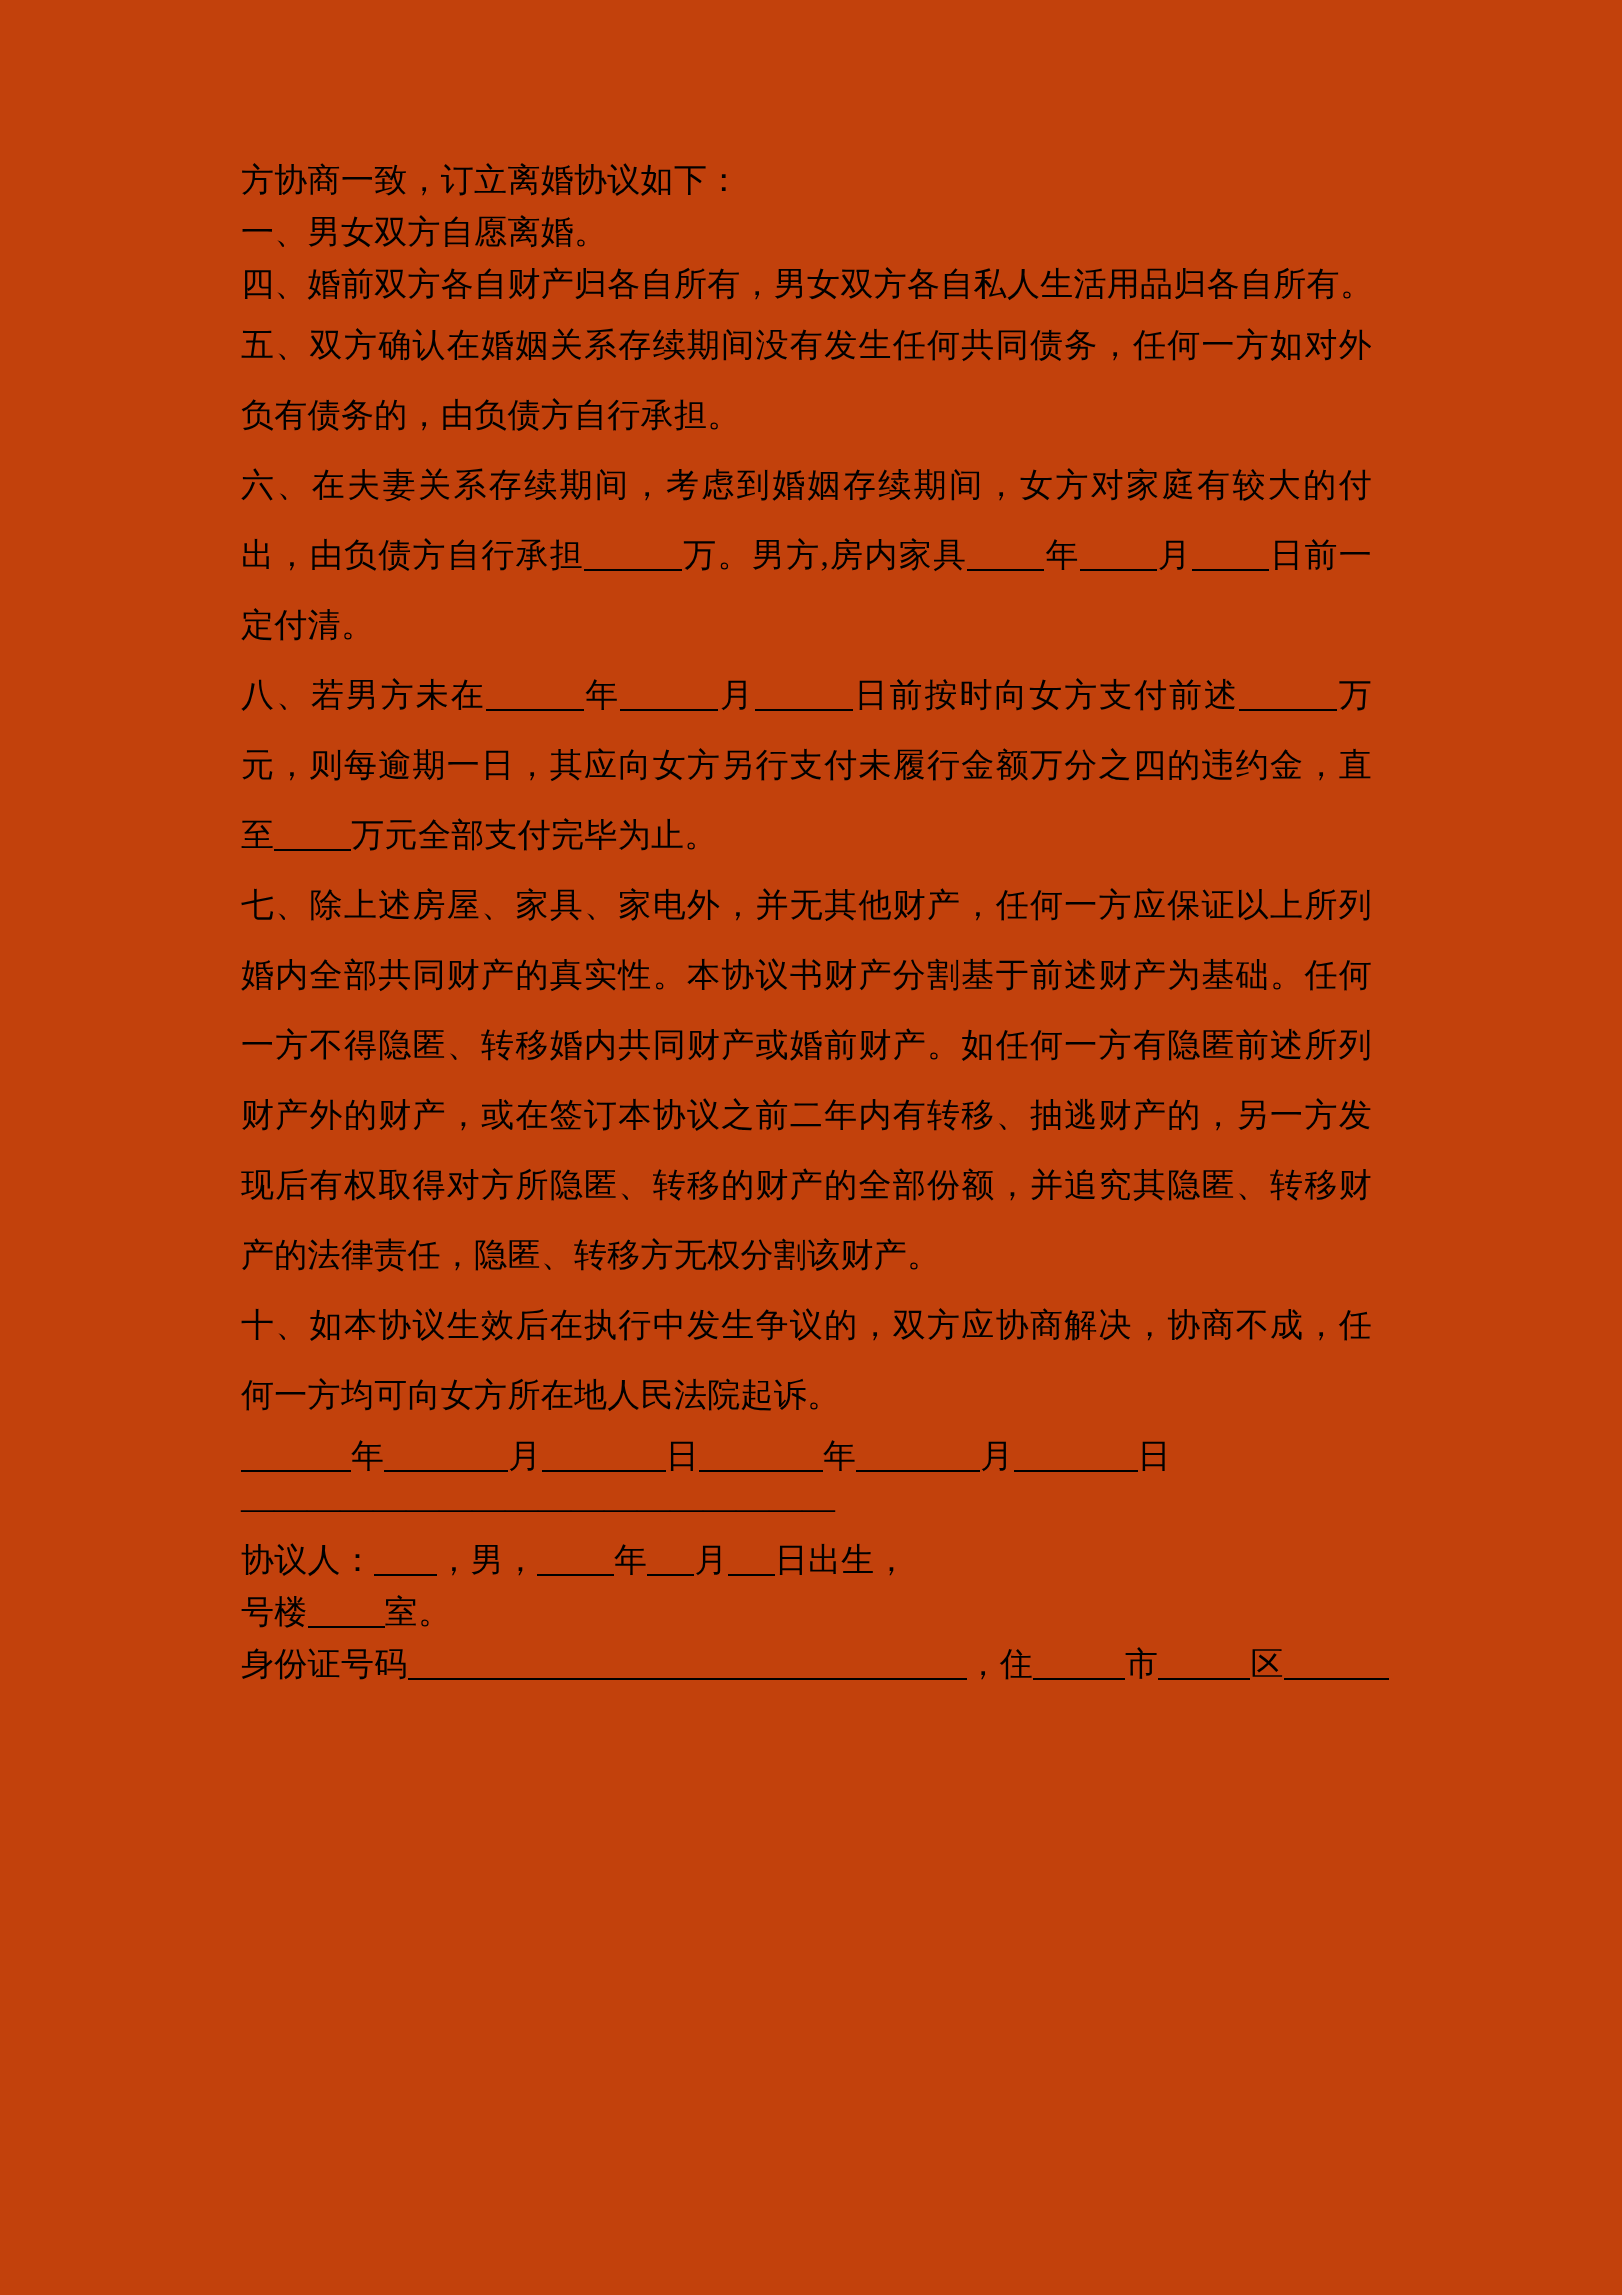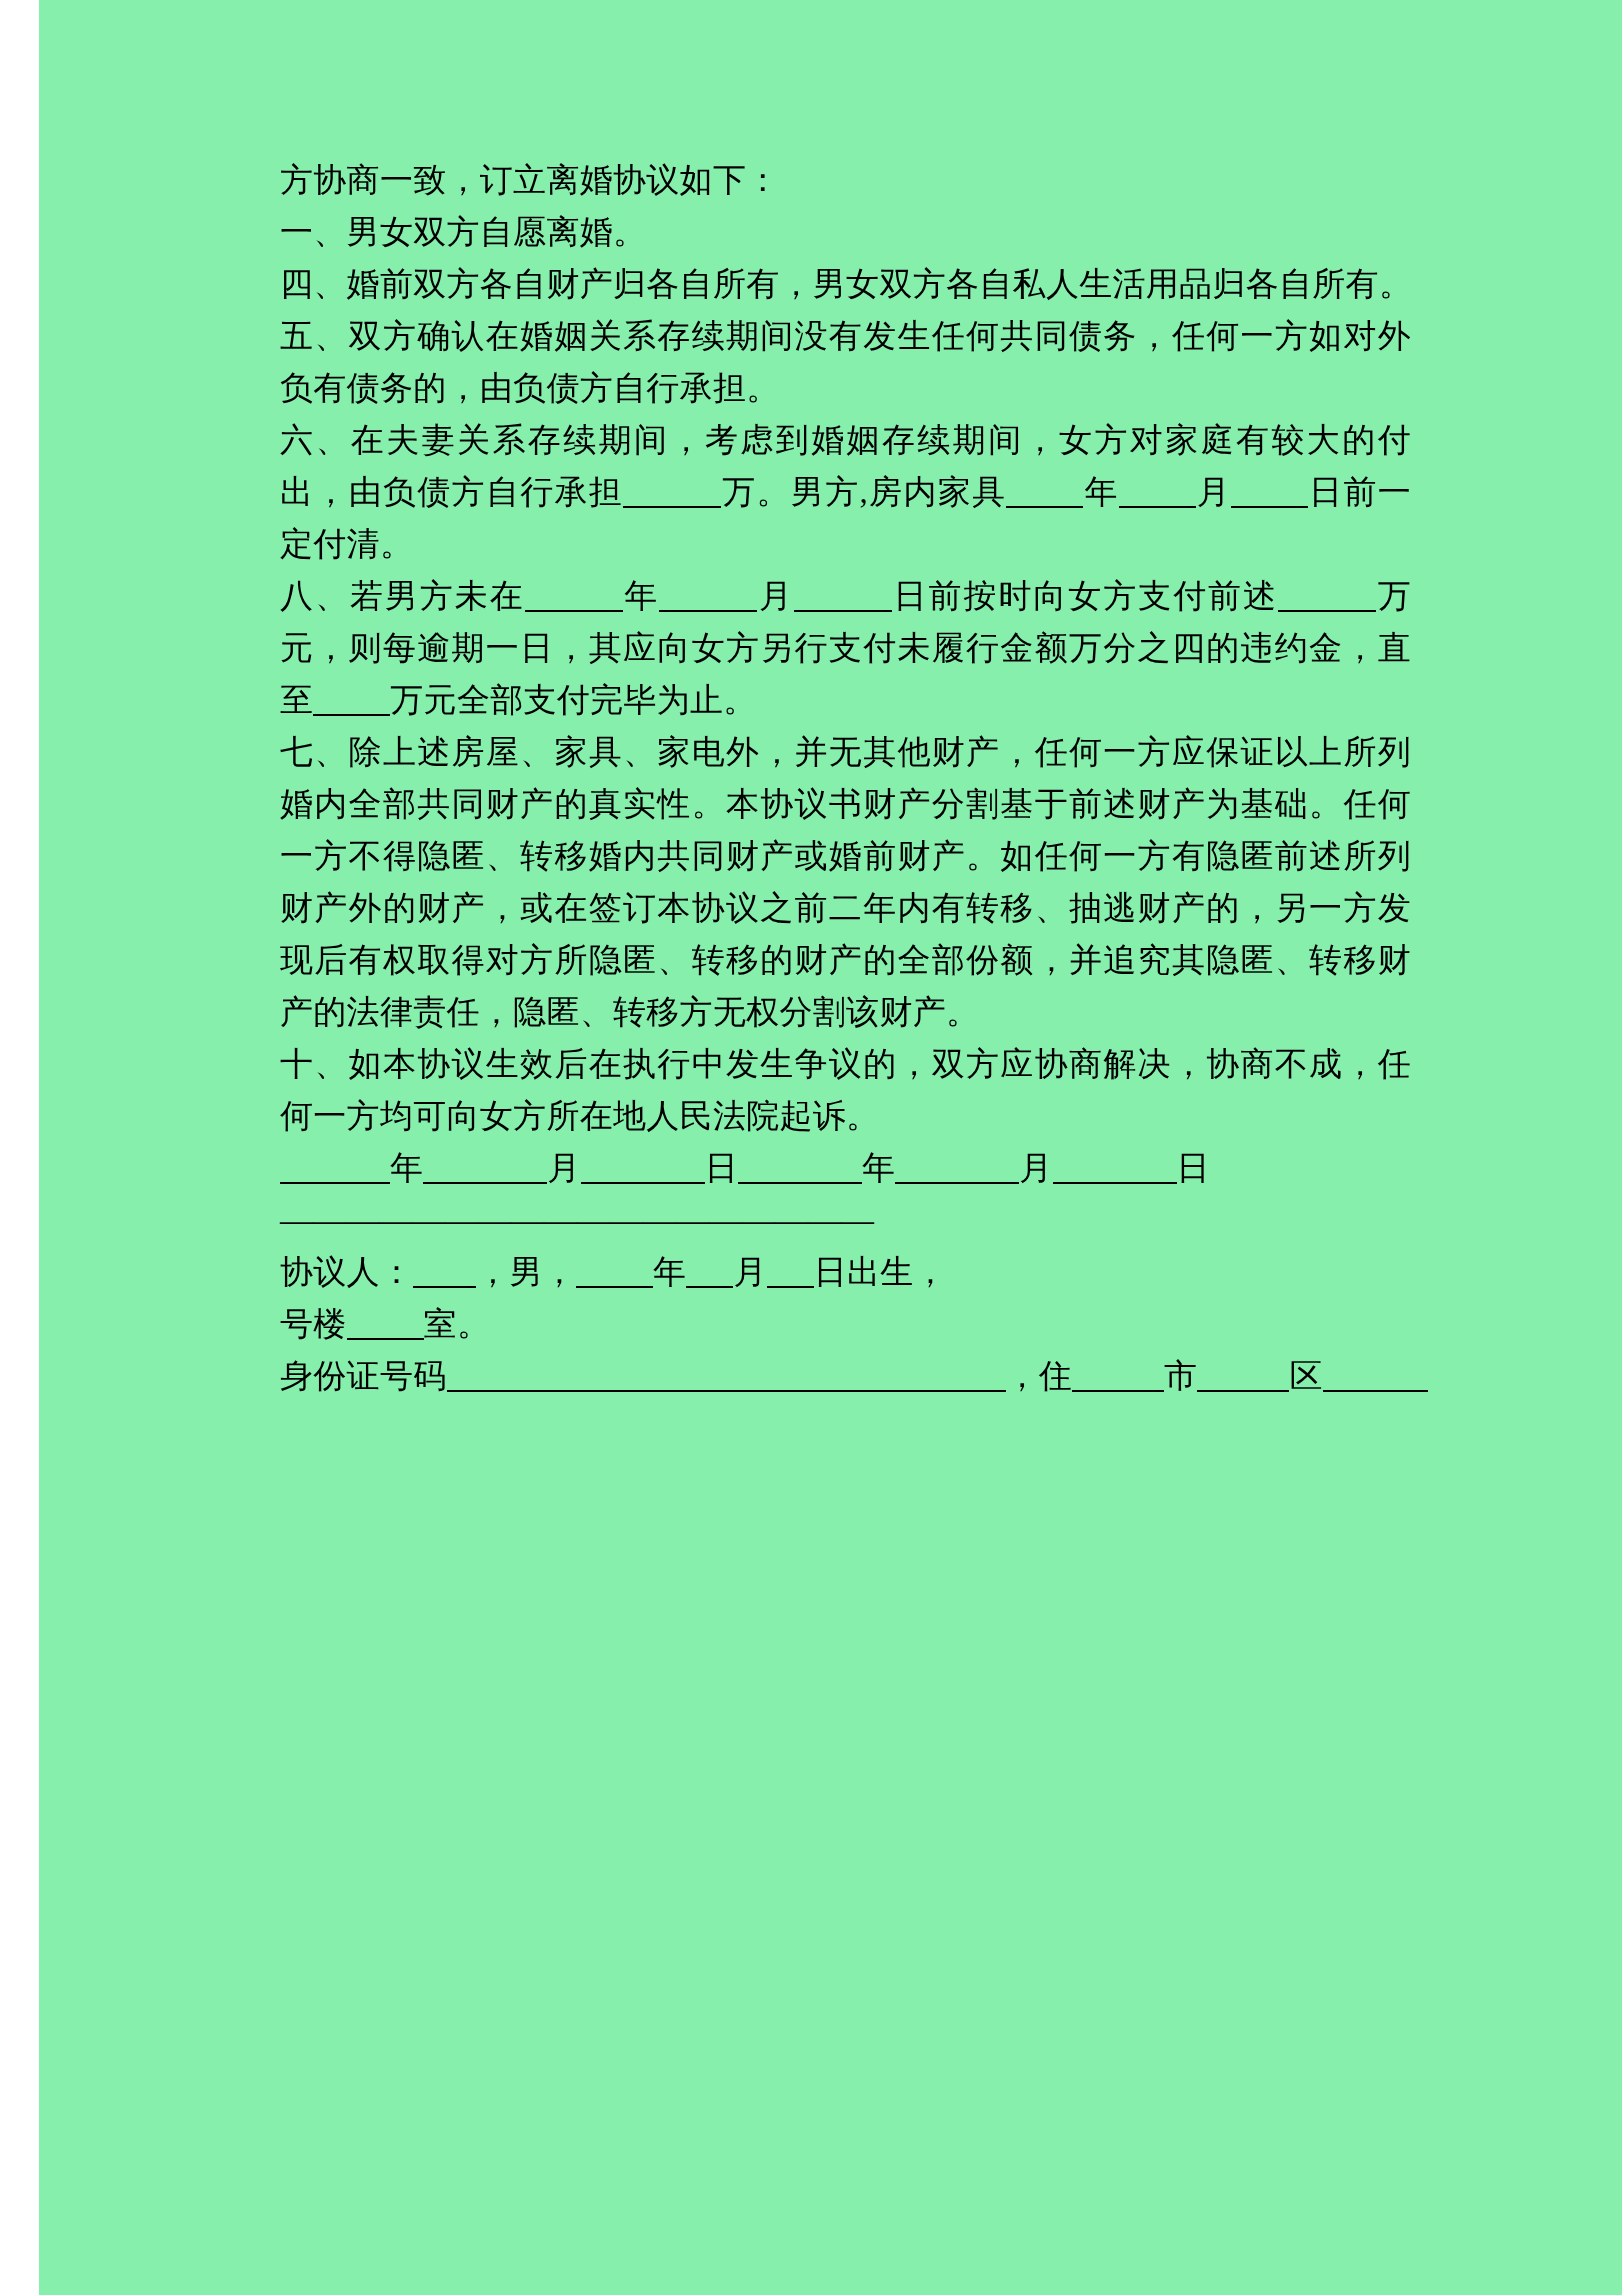--- a/index.html
+++ b/index.html
@@ -12,39 +12,38 @@
     width: 1623px;
     height: 2295px;
     position: relative;
     font-family: "Liberation Serif", "DejaVu Serif", serif;
     color: #000000;
     overflow: hidden;
   }
   .page {
     position: absolute;
     inset: 0;
-    background: #86efac;
-    margin-left: 39px;
+    background: #c2410c;
   }
   .content {
     position: absolute;
     left: 241px;
     top: 154px;
     width: 1131px;
   }
   .line {
     font-size: 33px;
     line-height: 52px;
     white-space: pre;
     letter-spacing: 0.3px;
     text-align: left;
   }
   .para {
     font-size: 33px;
-    line-height: 52px;
+    line-height: 70px;
     text-align: justify;
     text-justify: inter-character;
     letter-spacing: 0.3px;
   }
   .blk {
     display: inline-block;
     border-bottom: 2px solid #000;
     height: 34px;
     vertical-align: -5.2px;
   }

